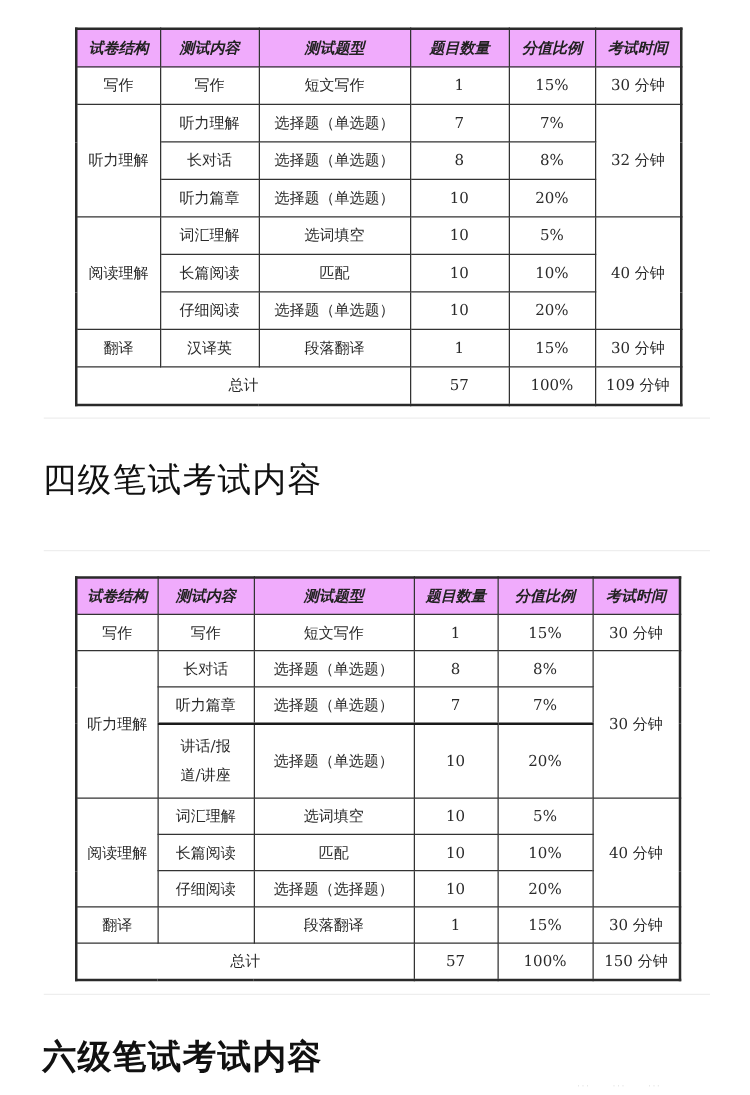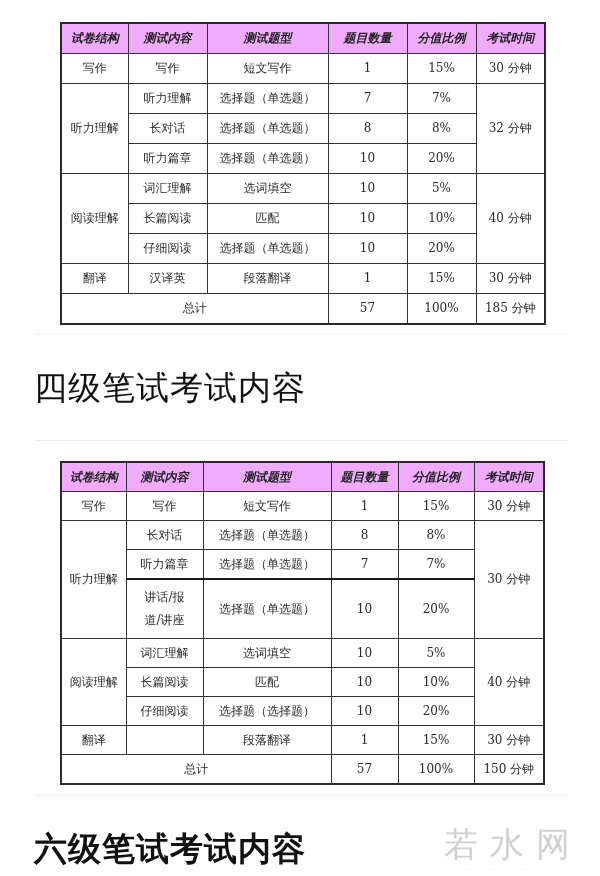--- a/index.html
+++ b/index.html
@@ -57,21 +57,21 @@
   }
   #table-cet6 th { height: 28px; }
   #table-cet6 td { height: 28px; }
   #table-cet6 td.tall { height: 58px; margin-left: 12px; }
   .section-heading {
     position: absolute;
     left: 34px;
     margin: 0;
     font-family: "DejaVu Sans", "Liberation Sans", sans-serif;
     font-weight: normal;
-    font-size: 33px;
+    font-size: 27px;
     letter-spacing: 1px;
     color: #111111;
   }
   #heading-cet4 { top: 366px; }
   #heading-cet6 { top: 827px; font-weight: bold; }
   .crop-edge {
     position: absolute;
     height: 1px;
     background: #eeeeee;
   }
@@ -195,21 +195,21 @@
       <td>段落翻译</td>
       <td>1</td>
       <td>15%</td>
       <td>30 分钟</td>
     </tr>
 
     <tr>
       <td colspan="3">总计</td>
       <td>57</td>
       <td>100%</td>
-      <td>185 分钟</td>
+      <td>109 分钟</td>
     </tr>
   </tbody>
 </table>
 
 <div class="crop-edge" style="left:35px; top:334px; width:533px;"></div>
 
 <h2 class="section-heading" id="heading-cet4">四级笔试考试内容</h2>
 
 <div class="crop-edge" style="left:35px; top:440px; width:533px;"></div>
 
@@ -301,16 +301,15 @@
       <td>150 分钟</td>
     </tr>
   </tbody>
 </table>
 
 <div class="crop-edge" style="left:35px; top:795px; width:533px;"></div>
 
 <h2 class="section-heading" id="heading-cet6">六级笔试考试内容</h2>
 
 <div class="watermark">
-  <span class="wm-big">若水网</span>
   <span class="wm-small">头条 @健康大观</span>
   <span class="wm-tiny">··· ··· ···</span>
 </div>
 
 </body></html>

